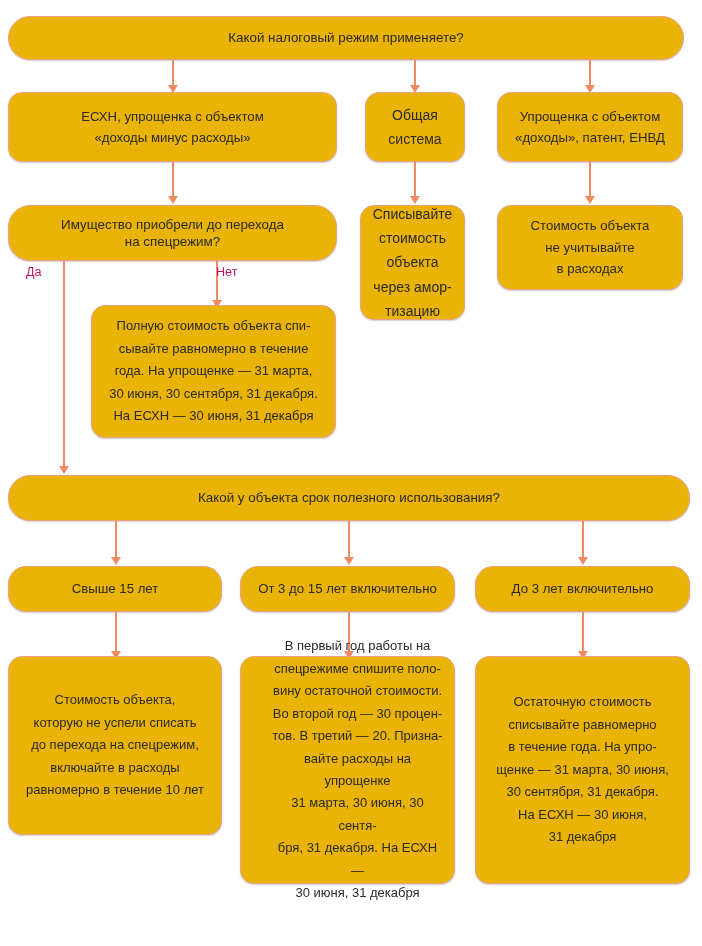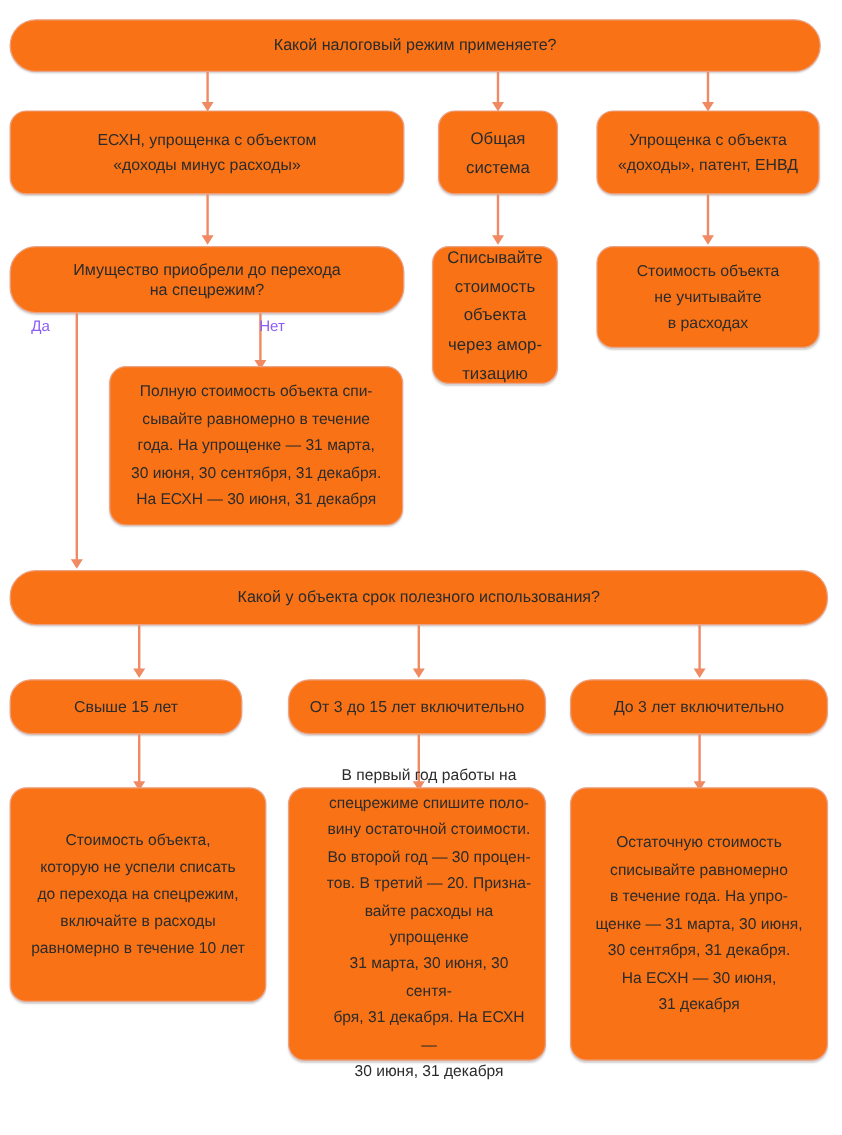--- a/index.html
+++ b/index.html
@@ -18,21 +18,21 @@
     background: #ffffff;
     overflow: hidden;
   }
 
   
   .node {
     position: absolute;
     box-sizing: border-box;
     border: 1.4px solid #eaa184;
     border-radius: 14px;
-    background: #f97316;
+    background: #eab308;
     box-shadow: 0 1.5px 1.5px -0.5px rgba(120,110,110,0.32);
     display: flex;
     align-items: center;
     justify-content: center;
     text-align: center;
     padding: 4px 10px;
   }
   .node .txt {
     display: block;
     width: 100%;
@@ -78,21 +78,21 @@
     height: 0;
     border-left: 5px solid transparent;
     border-right: 5px solid transparent;
     border-top: 8px solid #f08a63;
   }
 
   
   .branch-label {
     position: absolute;
     font-size: 12.6px;
-    color: #8b5cf6;
+    color: #be185d;
     white-space: nowrap;
   }
 </style>
 </head>
 <body>
 
 <div id="canvas">
 
   <div class="node question" style="left:8px; top:16px; width:676px; height:44px;">
     <span class="txt">Какой налоговый режим применяете?</span>
@@ -113,21 +113,21 @@
 
   <div class="node" style="left:8px; top:92px; width:329px; height:70px;">
     <span class="txt">ЕСХН, упрощенка с объектом
 «доходы минус расходы»</span>
   </div>
   <div class="node narrow" style="left:365px; top:92px; width:100px; height:70px;">
     <span class="txt">Общая
 система</span>
   </div>
   <div class="node" style="left:497px; top:92px; width:186px; height:70px;">
-    <span class="txt">Упрощенка с объекта
+    <span class="txt">Упрощенка с объектом
 «доходы», патент, ЕНВД</span>
   </div>
 
   <div class="conn" style="left:172px; top:162px; height:43px;">
     <div class="stem" style="height:35px;"></div>
     <div class="head" style="top:34px;"></div>
   </div>
   <div class="conn" style="left:414px; top:162px; height:43px;">
     <div class="stem" style="height:35px;"></div>
     <div class="head" style="top:34px;"></div>
@@ -186,21 +186,21 @@
   </div>
   <div class="conn" style="left:348px; top:521px; height:45px;">
     <div class="stem" style="height:37px;"></div>
     <div class="head" style="top:36px;"></div>
   </div>
   <div class="conn" style="left:582px; top:521px; height:45px;">
     <div class="stem" style="height:37px;"></div>
     <div class="head" style="top:36px;"></div>
   </div>
 
-  <div class="node pill" style="left:8px; top:566px; width:194px; height:46px;">
+  <div class="node pill" style="left:8px; top:566px; width:214px; height:46px;">
     <span class="txt">Свыше 15 лет</span>
   </div>
   <div class="node pill" style="left:240px; top:566px; width:215px; height:46px;">
     <span class="txt">От 3 до 15 лет включительно</span>
   </div>
   <div class="node pill" style="left:475px; top:566px; width:215px; height:46px;">
     <span class="txt">До 3 лет включительно</span>
   </div>
 
   <div class="conn" style="left:115px; top:612px; height:48px;">

